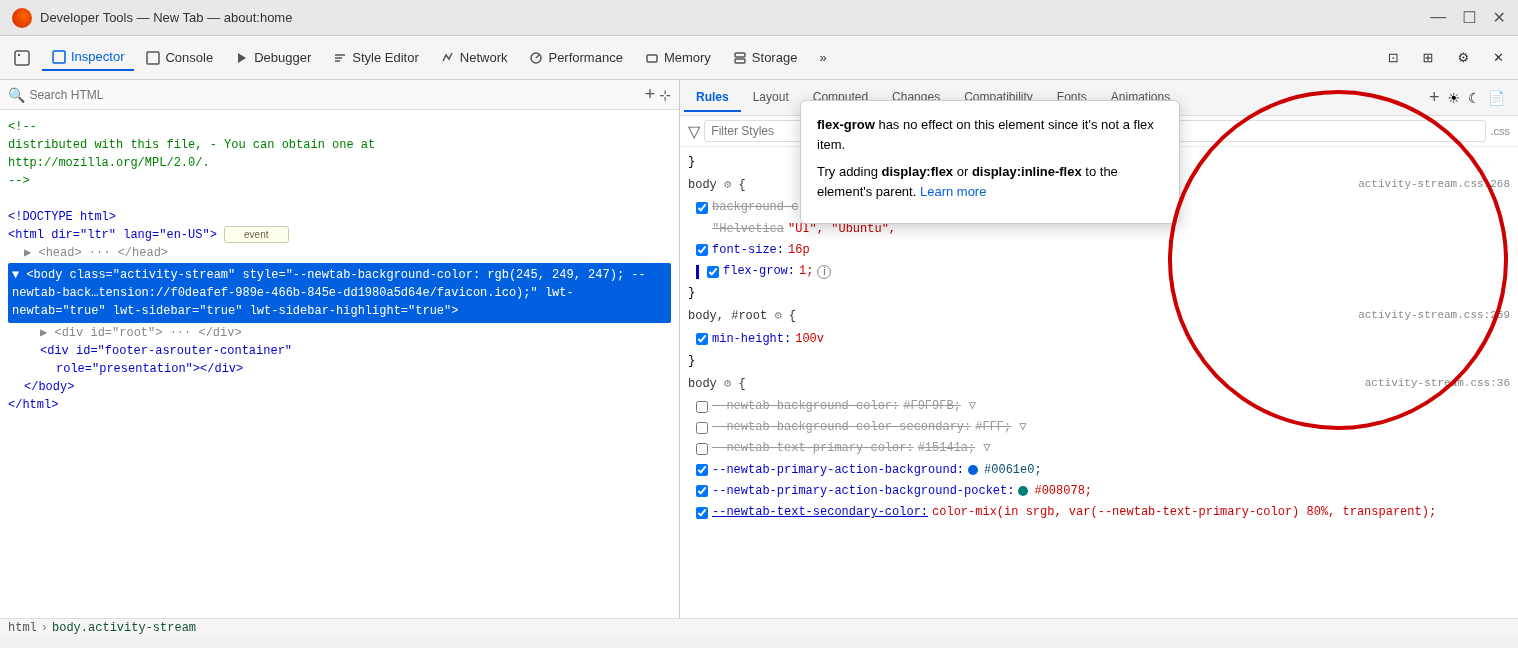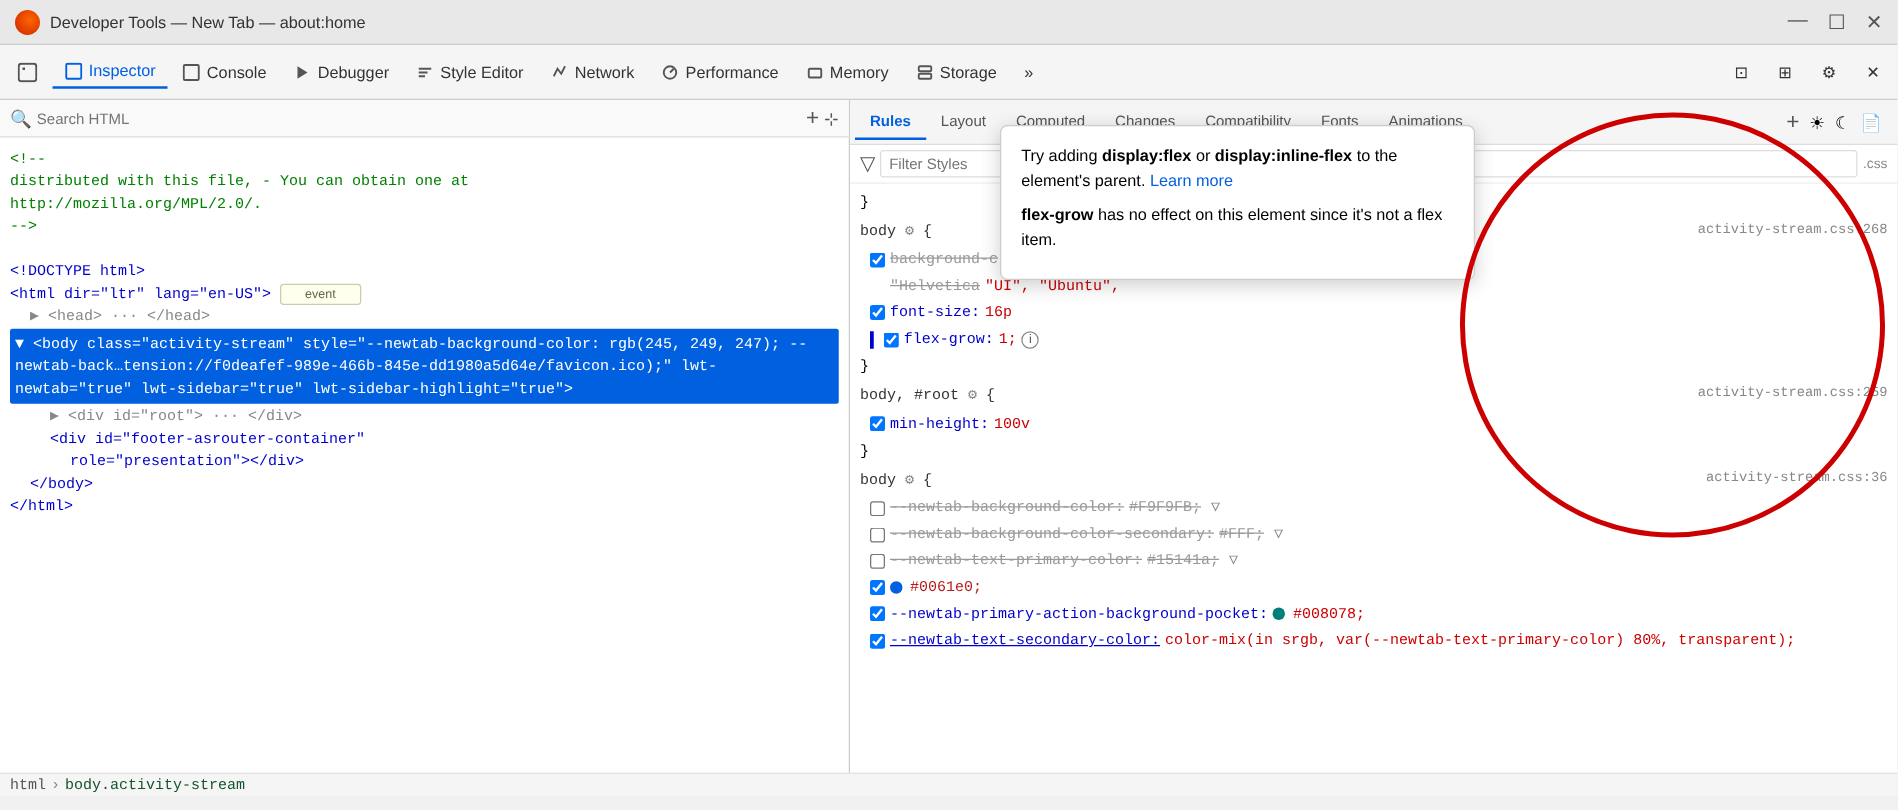--- a/index.html
+++ b/index.html
@@ -456,42 +456,43 @@
         <span style="color:#888;margin-left:4px;">▽</span>
       </div>
       <div class="css-prop-row">
         <input type="checkbox" class="cb" style="">
         <span class="css-prop strikethrough">--newtab-text-primary-color:</span>
         <span class="css-val strikethrough"> #15141a;</span>
         <span style="color:#888;margin-left:4px;">▽</span>
       </div>
       <div class="css-prop-row">
         <input type="checkbox" checked="" class="cb" style="">
+        <span class="css-prop" style="color:#0000cc;">--newtab-primary-action-background:</span>
         <span class="color-dot" style="background:#0061e0;"></span>
-        <span class="css-val" style="color:#b91c1c;"> #0061e0;</span>
+        <span class="css-val" style="color:#0c4a6e;"> #0061e0;</span>
       </div>
       <div class="css-prop-row">
         <input type="checkbox" checked="" class="cb" style="">
         <span class="css-prop" style="color:#0000cc;">--newtab-primary-action-background-pocket:</span>
         <span class="color-dot" style="background:#008078;"></span>
         <span class="css-val" style="color:#cc0000;"> #008078;</span>
       </div>
       <div class="css-prop-row" style="flex-wrap:wrap;">
         <input type="checkbox" checked="" class="cb" style="">
         <span class="css-prop" style="color:#0000cc;text-decoration:underline;">--newtab-text-secondary-color:</span>
         <span class="css-val" style="color:#cc0000;"> color-mix(in srgb, var(--newtab-text-primary-color) 80%, transparent);</span>
       </div>
     </div>
 
     <div class="tooltip-popup">
       <p>
-        <span>Try adding </span><b>display:flex</b><span> or </span><b>display:inline-flex</b><span> to the element's parent. </span><a href="#">Learn more</a>
+        <b>flex-grow</b><span> has no effect on this element since it's not a flex item.</span>
       </p>
       <p>
-        <b>flex-grow</b><span> has no effect on this element since it's not a flex item.</span>
+        <span>Try adding </span><b>display:flex</b><span> or </span><b>display:inline-flex</b><span> to the element's parent. </span><a href="#">Learn more</a>
       </p>
     </div>
 
     <div class="red-circle"></div>
   </div>
 </div>
 
 <div class="breadcrumb">
   <span class="breadcrumb-item">html</span>
   <span class="breadcrumb-sep">›</span>

